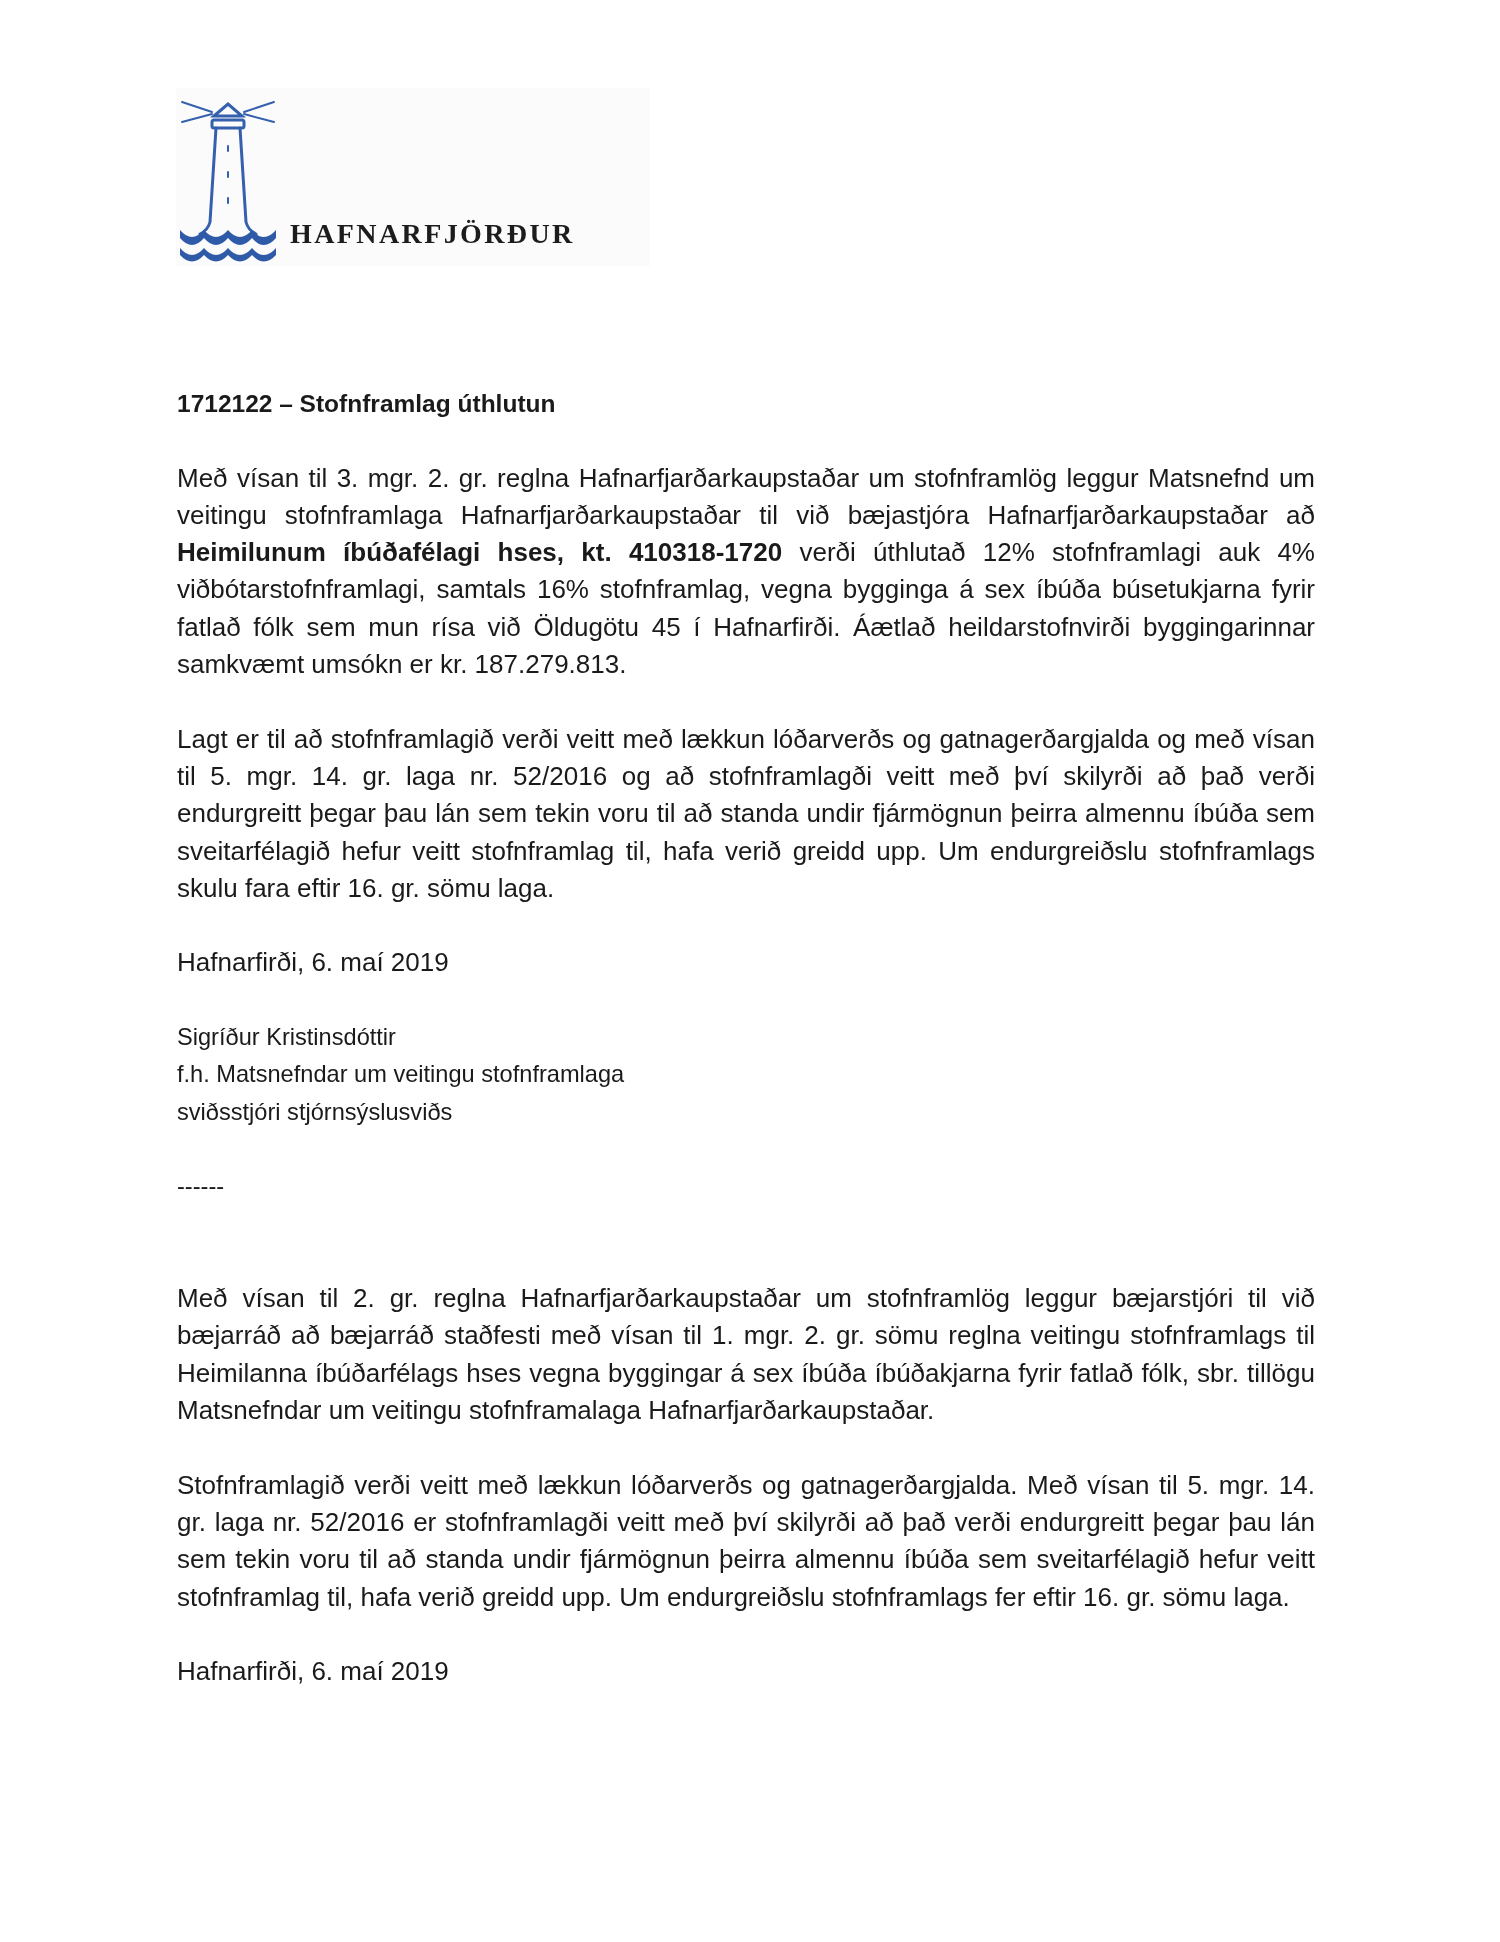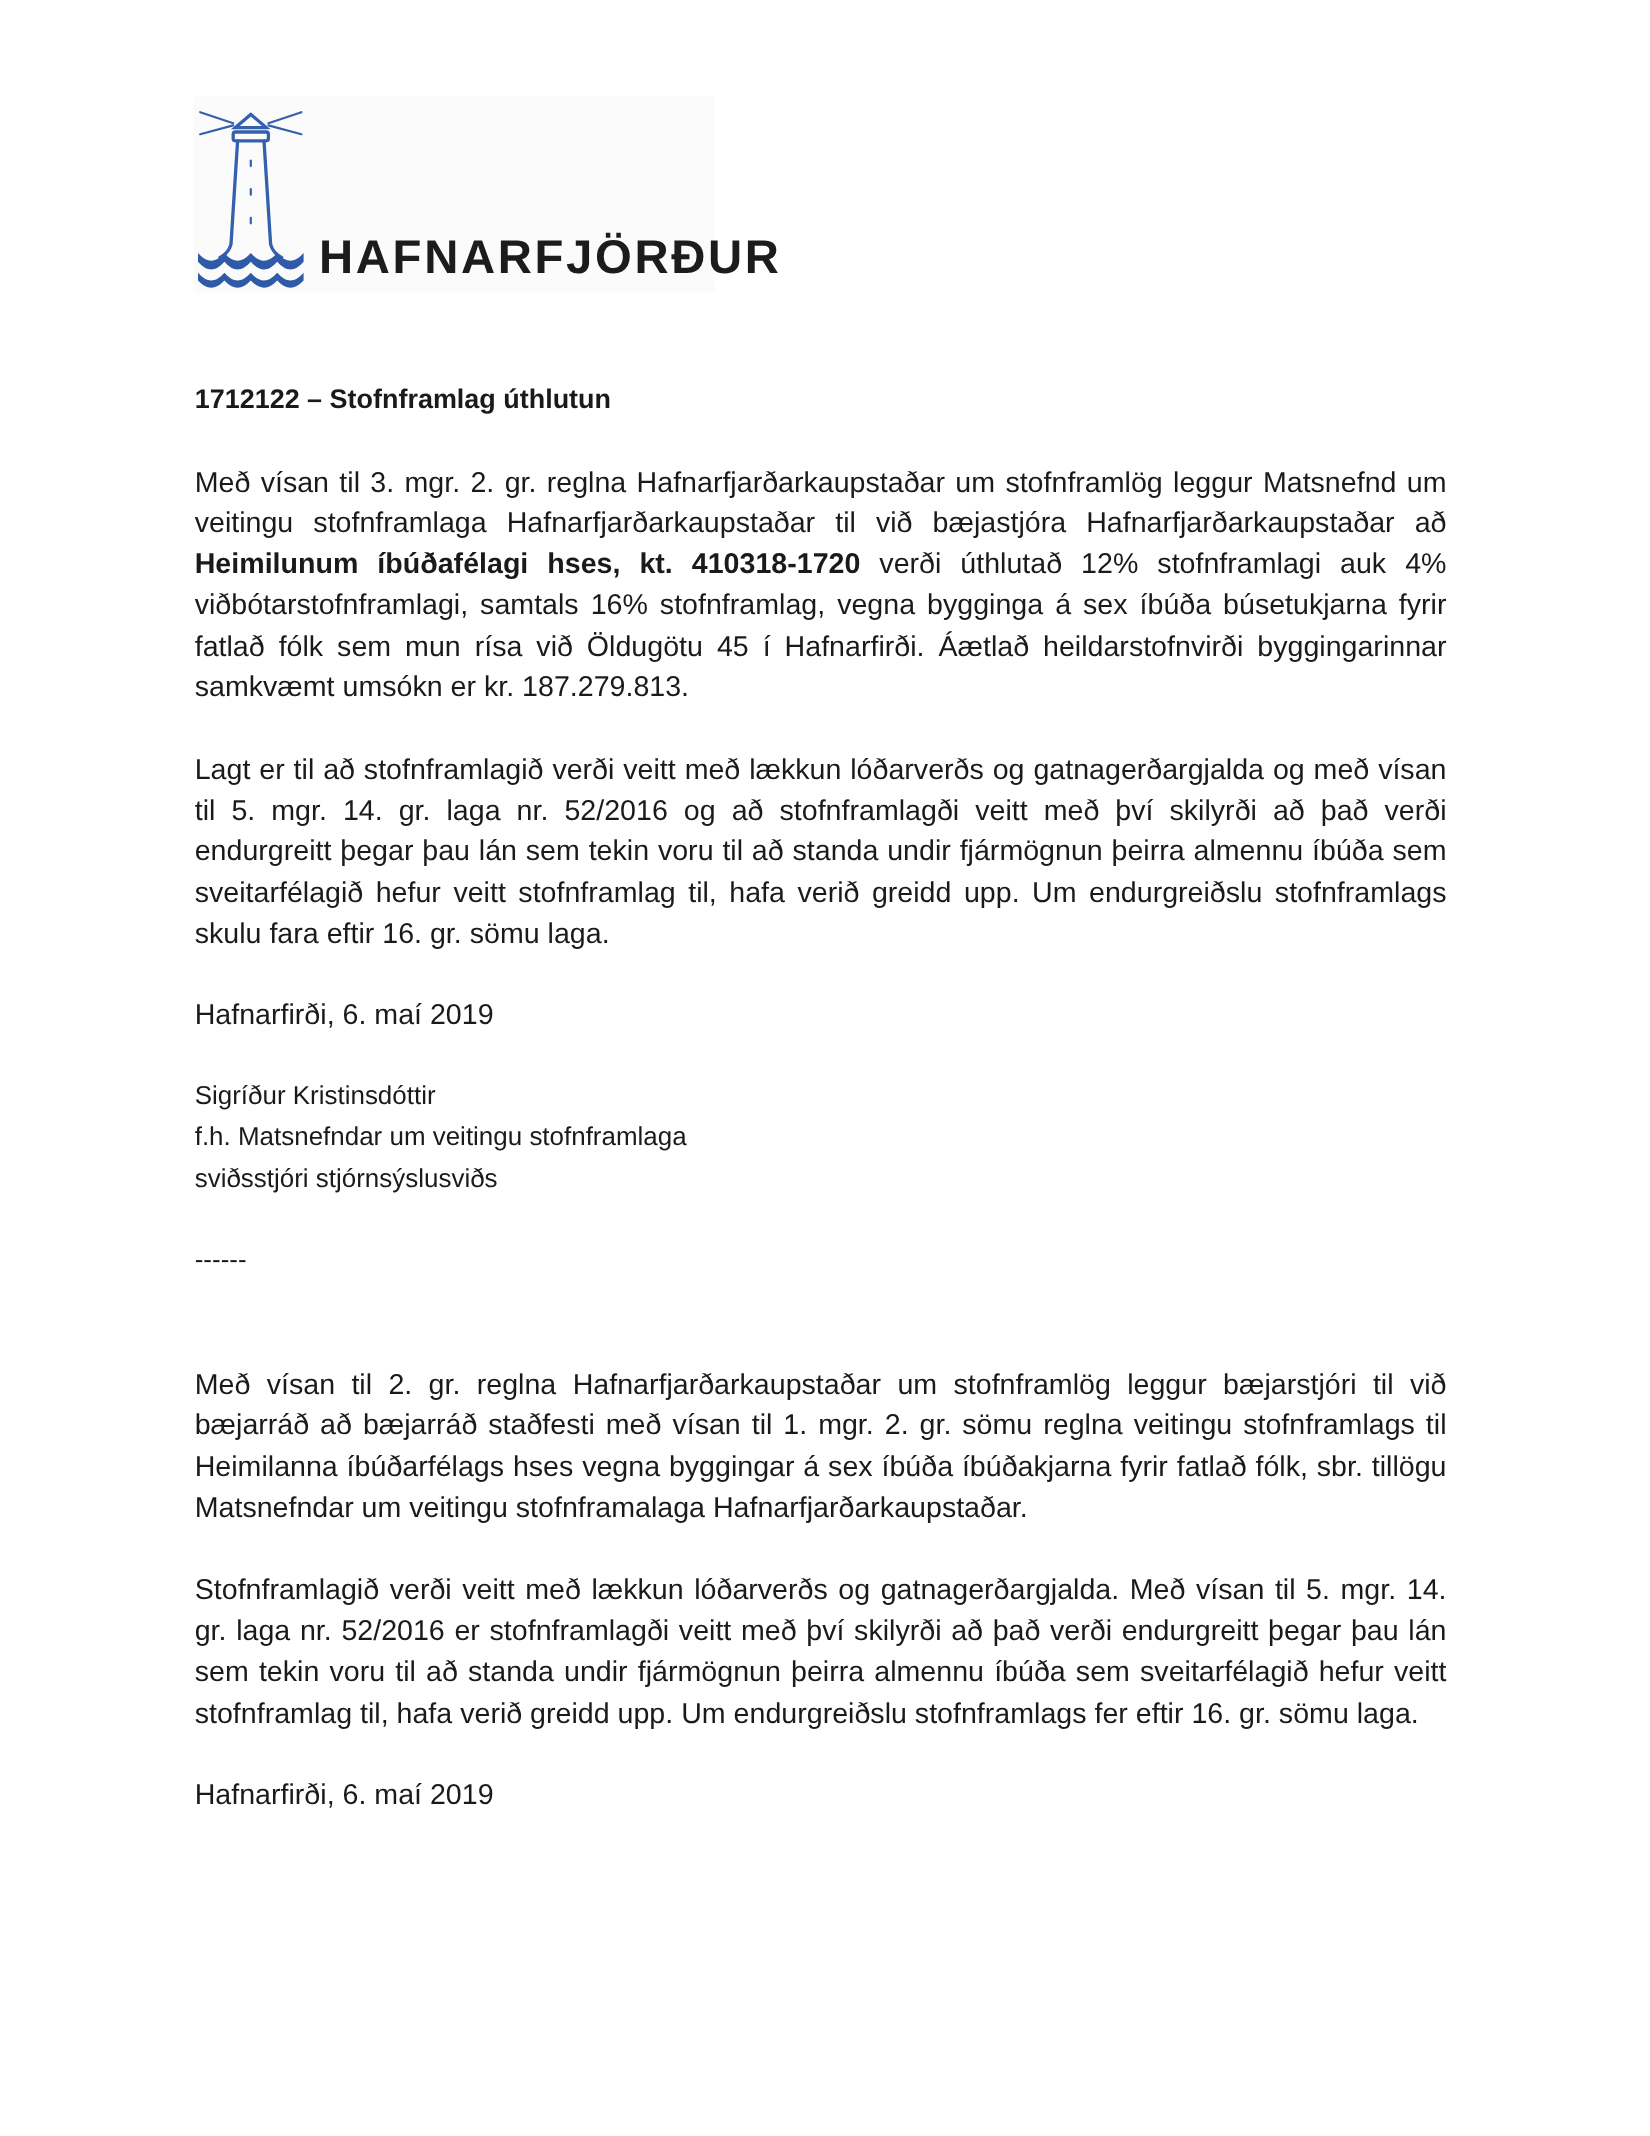--- a/index.html
+++ b/index.html
@@ -1,22 +1,22 @@
 <!DOCTYPE html>
 <html><head>
 <meta charset="utf-8">
 <style>
   html, body { margin: 0; padding: 0; background: #ffffff; }
   body { width: 1500px; height: 1942px; position: relative; overflow: hidden;
          font-family: "Liberation Sans", "DejaVu Sans", sans-serif; color: #1a1a1a; }
   .logo-box { position: absolute; left: 176px; top: 88px; width: 474px; height: 178px; background: #fbfbfb; }
   .lighthouse { position: absolute; left: 178px; top: 96px; width: 100px; height: 166px; }
-  .logo-text { position: absolute; left: 290px; top: 214px; font-family: Liberation Sans, sans-serif;
-               font-weight: bold; font-size: 43px; letter-spacing: 2.4px; color: #1c1c1c; line-height: 40px; }
-  .page { position: absolute; left: 177px; top: 345px; width: 1138px; }
+  .logo-text { position: absolute; left: 290px; top: 214px; font-family: Liberation Serif, serif;
+               font-weight: bold; font-size: 28px; letter-spacing: 2.4px; color: #1c1c1c; line-height: 40px; }
+  .page { position: absolute; left: 177px; top: 385px; width: 1138px; }
   .title { font-weight: bold; font-size: 24.5px; line-height: 37.3px; margin: 0 0 37.3px 0; }
   p { margin: 0 0 37.3px 0; font-size: 26px; line-height: 37.3px; text-align: justify; }
   p.left { text-align: left; }
   b { font-weight: bold; }
   .block { margin: 0 0 37.3px 0; font-size: 23.6px; line-height: 37.3px; }
   .block div { white-space: nowrap; }
   .sep { margin-bottom: 74.6px; }
 </style>
 </head>
 <body>

